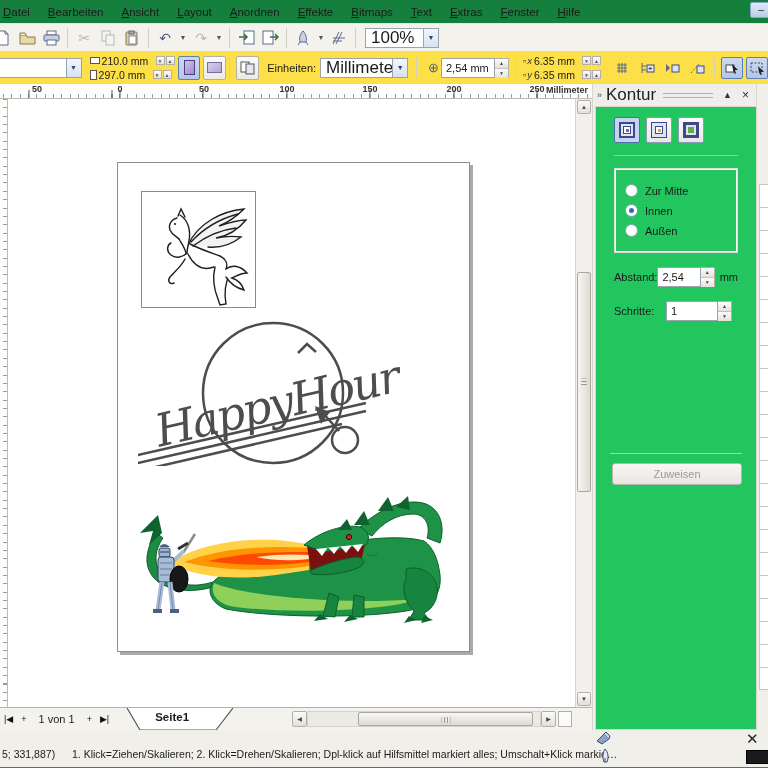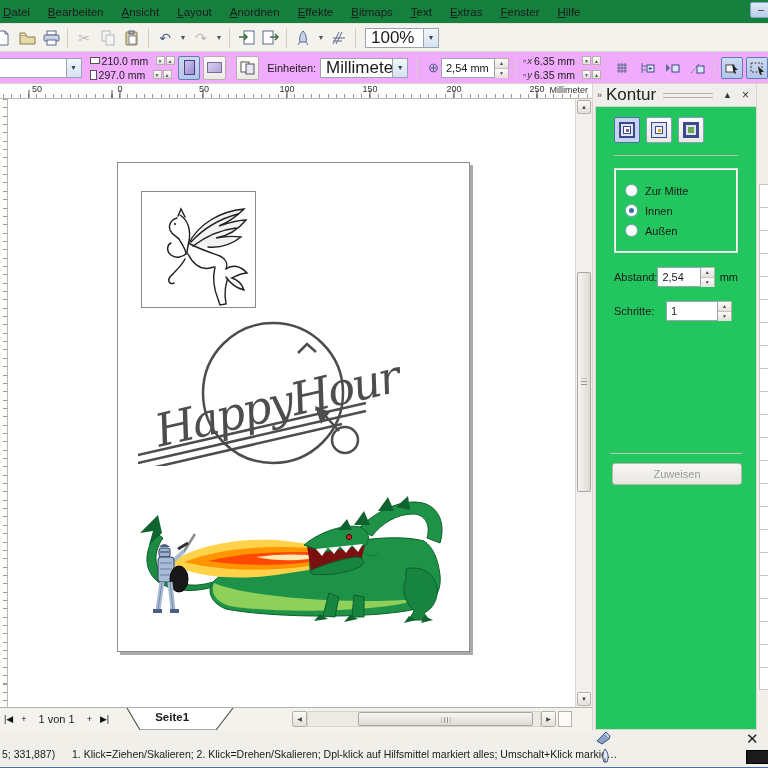--- a/index.html
+++ b/index.html
@@ -20,21 +20,21 @@
   .tglyph { font-size:14px; color:#4a5d85; }
   .tglyph.disabled { color:#b9b7b2; }
   .ddarrow { font-size:7px; color:#555; width:10px; text-align:center; }
   .sep-v { width:1px; height:20px; background:#d3cfc6; margin:0 3px; }
   .combo { background:#fff; border:1px solid #9aa4ad; height:20px; display:flex; align-items:center; }
   .combo .val { flex:1; padding:0 5px; font-size:17px; white-space:nowrap; overflow:hidden; }
   .combo .btn { width:15px; height:100%; background:linear-gradient(#f2f6fb,#d7e2f2); border-left:1px solid #9aa4ad; font-size:7px; color:#345; display:flex; align-items:center; justify-content:center; }
   .zoom-combo { width:74px; margin-left:4px; }
 
   
-  .propbar { height:32px; background:#f0abfc; border-bottom:1px solid #d8d4ca; display:flex; align-items:center; padding:0 0 0 0; }
+  .propbar { height:32px; background:#fde047; border-bottom:1px solid #d8d4ca; display:flex; align-items:center; padding:0 0 0 0; }
   .paper-combo { width:88px; margin-left:-2px; }
   .stack { display:flex; flex-direction:column; justify-content:center; gap:1px; margin-left:8px; }
   .srow { display:flex; align-items:center; gap:2px; height:13px; }
   .mini-page { width:7px; height:10px; border:1px solid #555; background:#fff; }
   .mini-page.h { width:10px; height:7px; }
   .sval { font-size:10.5px; background:transparent; min-width:52px; }
   .spin-pair { display:flex; gap:1px; }
   .spin-pair span { width:9px; height:9px; border:1px solid #b3b0a9; background:linear-gradient(#fdfdfc,#e4e1da); font-size:5px; line-height:8px; text-align:center; color:#556; }
   .obtn { width:24px; height:24px; border:1px solid #b3b0a9; border-radius:2px; background:linear-gradient(#fcfbfa,#eceae4); display:flex; align-items:center; justify-content:center; margin-left:3px; }
   .obtn.pressed { background:linear-gradient(#cdd9f0,#b4c6e8); border-color:#5c7fb5; }
@@ -52,21 +52,21 @@
   .dup-lbl { display:flex; align-items:center; gap:1px; font-size:9.5px; font-style:italic; color:#333; }
   .snapbar { display:flex; gap:3px; margin-left:10px; }
   .snap-btn { width:22px; height:22px; display:flex; align-items:center; justify-content:center; border:1px solid transparent; border-radius:2px; }
   .snap-btn.pressed { background:linear-gradient(#cdd9f0,#b4c6e8); border-color:#5c7fb5; }
 
   
   .main { display:flex; height:646px; }
   .left-col { width:592px; display:flex; flex-direction:column; }
   .right-col { width:176px; display:flex; background:#f0eeea; border-left:1px solid #d8d5cf; }
 
-  .hruler { height:15px; background:#fdfdfc; border-bottom:1px solid #bdbab2; position:relative; }
+  .hruler { height:15px; background:#fdfdfc; border-bottom:1px solid #bdbab2; position:relative;font-weight:bold; }
   .hruler .minor,.hruler .major { position:absolute; bottom:0; left:0; right:0; }
   .hruler .minor { height:4px; background:repeating-linear-gradient(to right,#9a9a9a 0 1px,transparent 1px 8.35px); background-position-x:119px; }
   .hruler .major { height:8px; background:repeating-linear-gradient(to right,#555 0 1px,transparent 1px 83.5px); background-position-x:119.5px; }
   .rlabel { position:absolute; top:0px; font-size:9px; color:#333; transform:translateX(-50%); }
   .runit { position:absolute; top:1px; right:4px; font-size:9px; color:#333; }
 
   .canvas-row { flex:1; display:flex; }
   .vruler { width:8px; background:#fdfdfc; border-right:1px solid #bdbab2; background-image:repeating-linear-gradient(to bottom,#9a9a9a 0 1px,transparent 1px 8.35px); background-size:4px 100%; background-repeat:no-repeat; background-position:right 0; }
   .canvas { flex:1; background:#ffffff; position:relative; overflow:hidden; }
   .page { position:absolute; left:109px; top:63px; width:353px; height:490px; background:#fff; border:1px solid #8e8e8e; box-shadow:3px 3px 0 #a9a9a9; }

